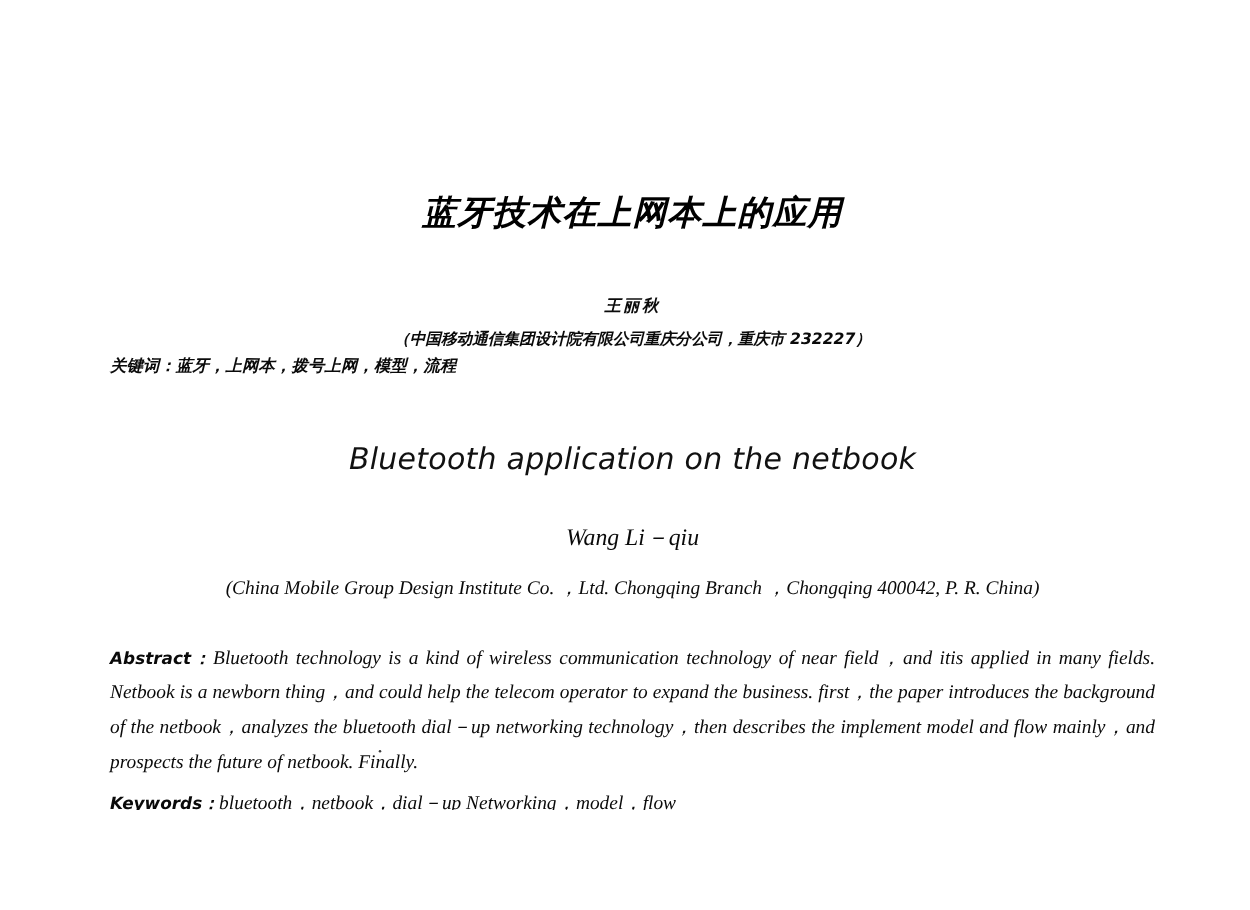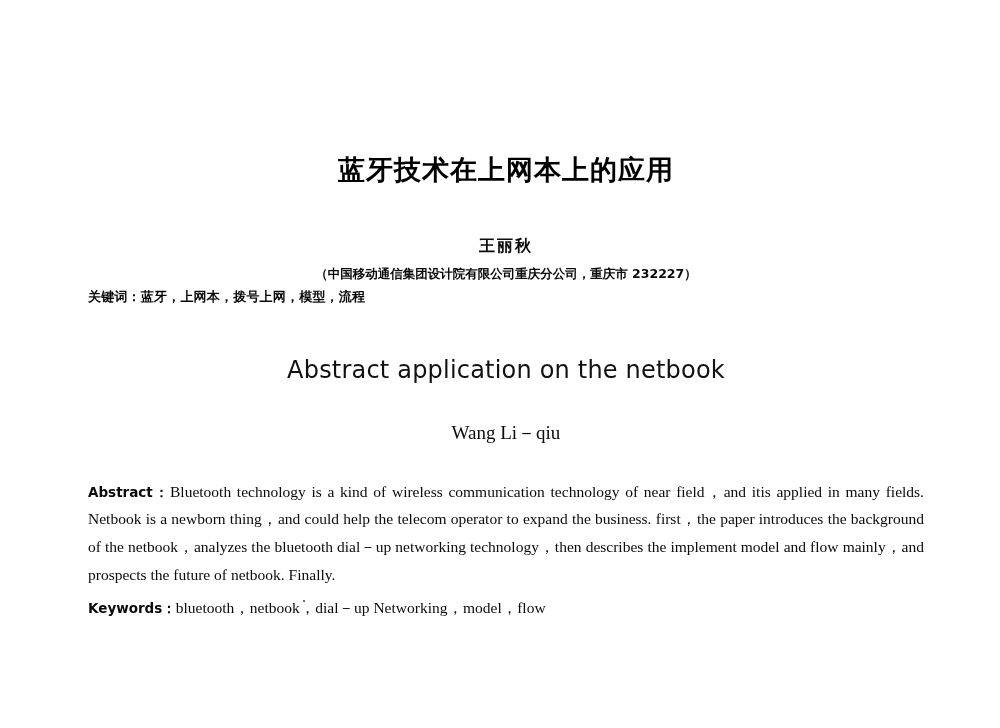--- a/index.html
+++ b/index.html
@@ -8,20 +8,21 @@
     background: #ffffff;
   }
   .page {
     position: relative;
     width: 1000px;
     height: 648px;
     background: #ffffff;
     overflow: hidden;
     font-family: "Liberation Serif", serif;
     color: #0a0a0a;
+    font-style: italic;
   }
   .content {
     position: absolute;
     left: 88px;
     top: 0;
     width: 836px;
   }
 
   
   .cn-title {
@@ -33,21 +34,21 @@
     letter-spacing: 1px;
     color: #000;
   }
 
   
   .cn-author {
     margin-top: 48px;
     text-align: center;
     font-family: "DejaVu Sans", sans-serif;
     font-weight: bold;
-    font-size: 16px;
+    font-size: 13px;
     letter-spacing: 2px;
   }
   .cn-affil {
     margin-top: 9px;
     text-align: center;
     font-family: "DejaVu Sans", sans-serif;
     font-weight: bold;
     font-size: 12.5px;
     letter-spacing: 0px;
   }
@@ -138,22 +139,23 @@
   <div class="content">
 
     <h1 class="cn-title">蓝牙技术在上网本上的应用</h1>
 
     <div class="cn-author">王丽秋</div>
     <div class="cn-affil">（中国移动通信集团设计院有限公司重庆分公司，重庆市 232227）</div>
 
 
     <div class="cn-keywords"><span class="lbl">关键词：</span><span>蓝牙，上网本，拨号上网，模型，流程</span></div>
 
-    <h2 class="en-title">Abstract application on the netbook</h2>
+    <h2 class="en-title">Bluetooth application on the netbook</h2>
 
     <div class="en-author">Wang Li－qiu</div>
+    <div class="en-affil">(China Mobile Group Design Institute Co. ，Ltd. Chongqing Branch ，Chongqing 400042, P. R. China)</div>
 
     <div class="en-abstract"><span class="lead">Abstract：</span><span>Bluetooth technology is a kind of wireless communication technology of near field，and itis applied in many fields. Netbook is a newborn thing，and could help the telecom operator to expand the business. first，the paper introduces the background of the netbook，analyzes the bluetooth dial－up networking technology，then describes the implement model and flow mainly，and prospects the future of netbook. Finally.</span></div>
 
     <div class="en-keywords"><span class="lead">Keywords：</span><span>bluetooth，netbook，dial－up Networking，model，flow</span></div>
 
   </div>
 </div>
 
 </body></html>

